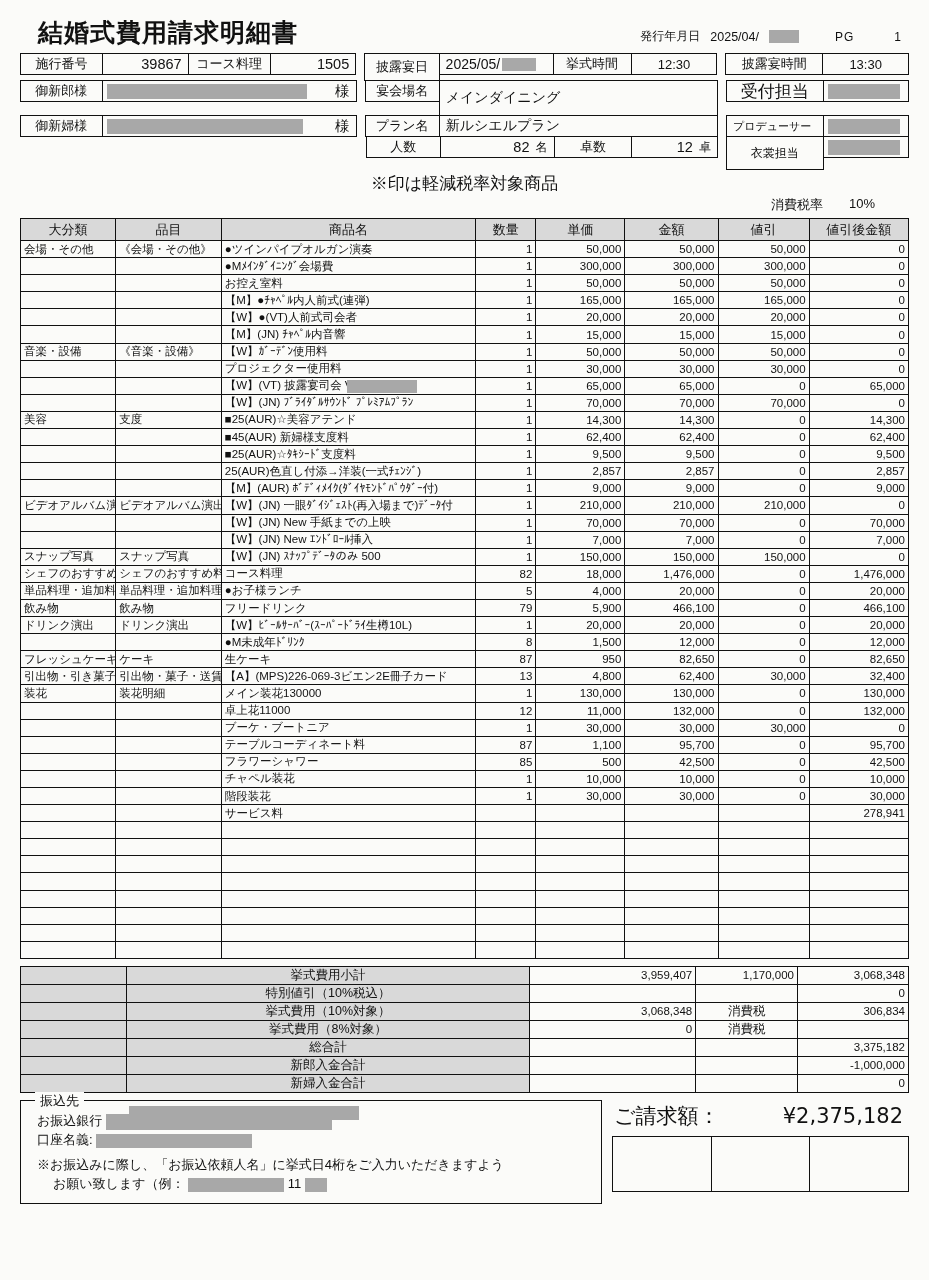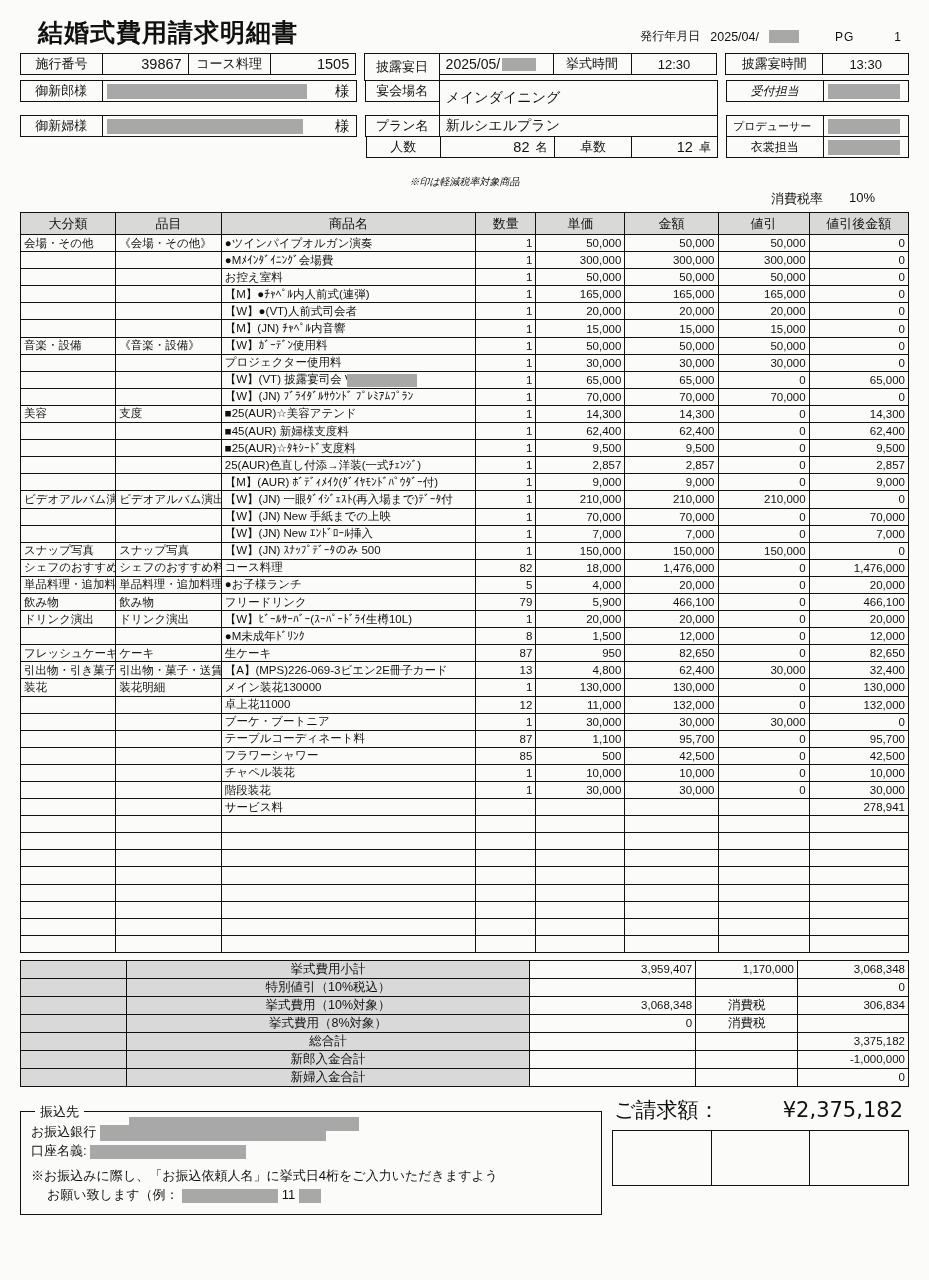--- a/index.html
+++ b/index.html
@@ -32,21 +32,21 @@
   .top-right .lbl { font-size:12px; }
   .pg { margin-left:26px; font-size:12px; letter-spacing:1px;}
   .pgnum { margin-left:30px; font-size:12px;}
   .row { display:flex; margin-top:-1px; }
   .b { border:1px solid #111; }
   .lbl-c { display:flex; align-items:center; justify-content:center; font-size:13px; }
   .lbl-l { display:flex; align-items:center; font-size:13px; padding-left:6px;}
   .val-r { display:flex; align-items:center; justify-content:flex-end; font-size:14.5px; padding-right:6px;}
   .val-l { display:flex; align-items:center; font-size:14px; padding-left:6px;}
 
-  .note-line { display:flex; justify-content:center; font-size:10px; margin-top:17px;font-style:italic;}
+  .note-line { display:flex; justify-content:center; font-size:17px; margin-top:2px;}
   .tax-line { display:flex; justify-content:flex-end; font-size:13px; gap:26px; padding-right:34px; margin-top:1px;}
 
   
   table.items { border-collapse:collapse; width:100%; margin-top:4px; table-layout:fixed;}
   table.items th, table.items td {
     border:1px solid #111; height:17.1px; padding:0 3px; font-size:11.5px;
     overflow:hidden; white-space:nowrap;
   }
   table.items th { background:#d9d9d9; text-align:center; font-weight:400; font-size:13px; height:22px;}
   td.num { text-align:right; font-family:"Liberation Sans", sans-serif; font-size:12px;}
@@ -55,21 +55,21 @@
   td.c3 { font-size:12px; }
   .summary td { height:17.5px; }
   .summary .lbl { text-align:center; font-size:12.5px; background:#d9d9d9;}
   .summary .lblnb { text-align:center; font-size:12.5px; }
   .gray { background:#d9d9d9; }
 
   
   .bottom { display:flex; margin-top:7px; gap:10px; }
   .furikomi {
     position:relative; border:1px solid #111; width:582px; height:104px;
-    padding:10px 8px 6px 4px; font-size:13px;margin-top:17px;
+    padding:10px 8px 6px 10px; font-size:13px;
   }
   .furikomi .legend {
     position:absolute; top:-9px; left:14px; background:#fbfbf9; padding:0 5px; font-size:13px;
   }
   .furikomi .ln { margin-left:6px; line-height:19px; }
   .seikyu { flex:1; }
   .seikyu .amt { display:flex; align-items:baseline; justify-content:space-between; font-size:21px; padding:2px 6px 6px 2px;}
   .seikyu .amt .yen { font-family:"DejaVu Sans", sans-serif; font-size:21px; }
   .stamp { border:1px solid #111; height:56px; display:flex;}
   .stamp div { flex:1; border-right:1px solid #111;}
@@ -144,21 +144,21 @@
         <span class="redact" style="position:absolute;left:4px;top:3px;width:200px;height:15px;"></span>
         <div class="val-r" style="height:100%">様</div>
       </div>
       <div class="b" style="width:80px;height:22px;margin-left:8px;">
           <div class="lbl-c" style="height:100%">宴会場名</div>
         </div>
       <div class="b" style="width:298px;height:36px;margin-left:-1px;">
           <div class="val-l" style="height:100%">メインダイニング</div>
         </div>
       <div class="b" style="width:104px;height:22px;margin-left:8px;">
-          <div class="lbl-c" style="height:100%;font-size:12px;font-style:italic;">受付担当</div>
+          <div class="lbl-c" style="height:100%;font-size:17px;">受付担当</div>
         </div>
       <div class="b" style="width:92px;height:22px;margin-left:-1px;position:relative;">
         <span class="redact" style="position:absolute;left:4px;top:3px;width:72px;height:15px;"></span>
       </div>
     </div>
 
     <div class="row">
       <div class="b" style="width:88px;height:22px;">
           <div class="lbl-c" style="height:100%">御新婦様</div>
         </div>
@@ -193,21 +193,21 @@
         </div>
       <div class="b" style="width:84px;height:22px;margin-left:-1px;">
           <div class="lbl-c" style="height:100%">卓数</div>
         </div>
       <div class="b" style="width:92px;height:22px;margin-left:-1px;">
           <div class="val-r" style="height:100%">
             <span>12</span>
             <span style="font-size:12px;margin-left:6px;">卓</span>
           </div>
         </div>
-      <div class="b" style="width:104px;height:22px;margin-left:8px;">
+      <div class="b" style="width:104px;height:34px;margin-left:8px;">
           <div class="lbl-c" style="height:100%;font-size:12px;">衣裳担当</div>
         </div>
       <div class="b" style="width:92px;height:22px;margin-left:-1px;position:relative;">
         <span class="redact" style="position:absolute;left:4px;top:3px;width:72px;height:15px;"></span>
       </div>
     </div>
   </div>
 
   <div class="note-line">※印は軽減税率対象商品</div>
   <div class="tax-line">

